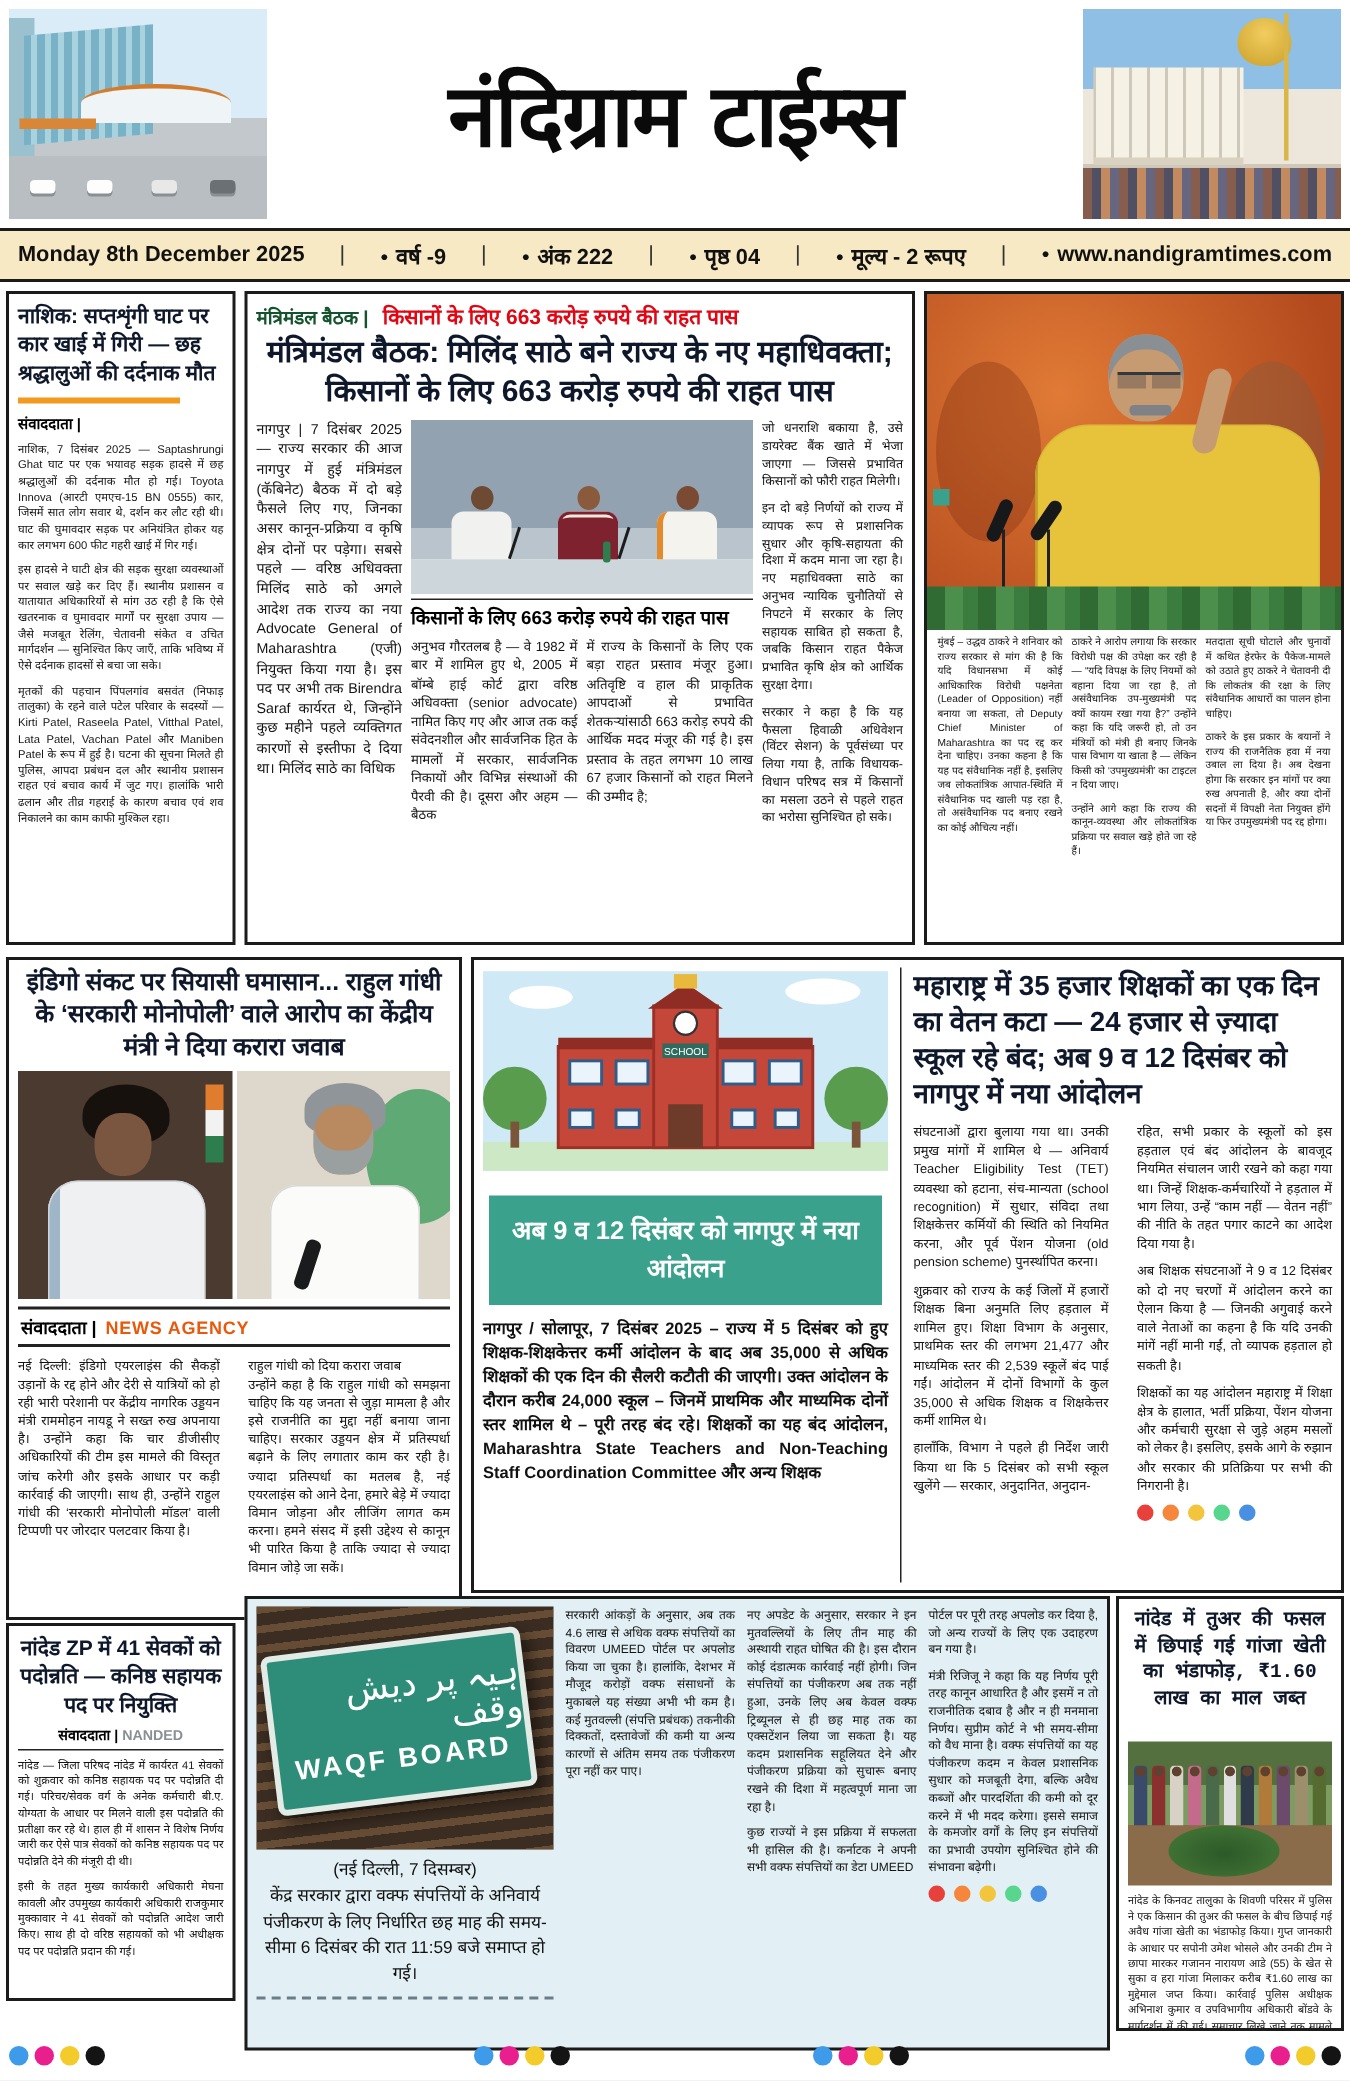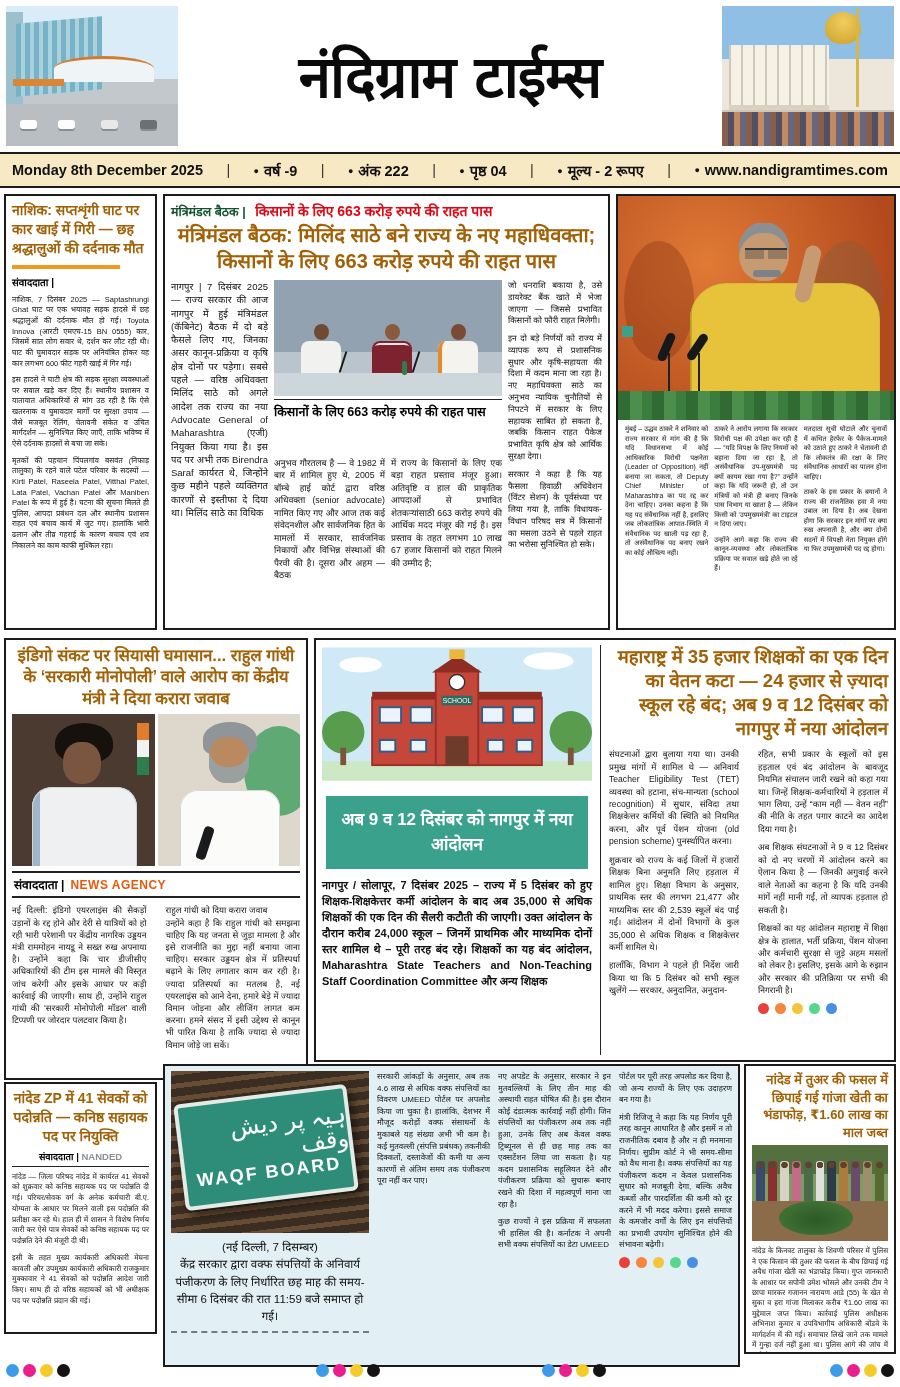--- a/index.html
+++ b/index.html
@@ -42,21 +42,21 @@
   .box { position:absolute; border:2px solid #1b1b1b; background:#fff; overflow:hidden; padding:5px 6px; }
   #artA { left:4px;  top:194px;  width:153px; height:436px; }
   #artB { left:163px; top:194px; width:447px; height:436px; }
   #artC { left:616px; top:194px; width:280px; height:436px; padding:0; }
   #artD { left:4px;  top:638px;  width:304px; height:442px; }
   #artE { left:314px; top:638px; width:582px; height:424px; }
   #artF { left:4px;  top:1082px; width:153px; height:252px; }
   #artG { left:163px; top:1064px; width:577px; height:303px; background:#e2f0f5; }
   #artH { left:744px; top:1064px; width:152px; height:290px; }
 
-  .hl { font-weight:700; color:#a16207; line-height:1.3; }
+  .hl { font-weight:700; color:#0f172a; line-height:1.3; }
   .just { text-align:justify; color:#141414; }
   .cols { display:flex; gap:19px; }
   .cols > div { flex:1; }
   p { margin:0 0 6px; }
 
   
   #artA .hl { font-size:14px; line-height:1.35; }
   #artA .rule { width:108px; height:4px; background:#f2991f; margin:7px 0 6px; }
   #artA .byl { font-weight:700; font-size:10px; margin-bottom:6px; }
   #artA .just { font-size:7.5px; line-height:1.42; }
@@ -65,21 +65,21 @@
   #artB .kick { font-size:12.5px; margin-bottom:2px; }
   #artB .kick .k1 { font-weight:700; color:#14532d; }
   #artB .kick .k2 { font-weight:700; color:#e00613; font-size:14px; margin-left:6px; }
   #artB .hl { font-size:20px; text-align:center; margin:1px 0 6px; }
   #artB .bwrap { display:flex; gap:6px; }
   #artB .bc1 { width:97px; flex:none; font-size:9.5px; line-height:1.4; }
   #artB .bmid { width:228px; flex:none; }
   #artB .bc4 { flex:1; font-size:8.3px; line-height:1.42; }
   #artB .cap { font-weight:700; font-size:12.5px; border-top:1.5px solid #222; padding:3px 0 2px; margin:3px 0 3px; }
   #artB .subcols { display:flex; gap:6px; font-size:8.8px; line-height:1.42; }
-  #artB .subcols > div { flex:1;margin-top:32px; }
+  #artB .subcols > div { flex:1; }
   #photo-cabinet { position:relative; height:116px; overflow:hidden;
      background:linear-gradient(#92a2b1 0 62%, #b9c4cc 62% 80%, #d9e0e5 80%); }
   #photo-cabinet .per { position:absolute; bottom:20%; }
   #photo-cabinet .head { width:15px; height:16px; border-radius:50%; margin:0 auto 1px; }
   #photo-cabinet .torso { width:40px; height:32px; border-radius:8px 8px 0 0; }
   #photo-cabinet .pL { left:12%; } #photo-cabinet .pL .head{background:#6e4a33;} #photo-cabinet .pL .torso{background:#f1f1ef;}
   #photo-cabinet .pC { left:43%; } #photo-cabinet .pC .head{background:#8a5a3c;} #photo-cabinet .pC .torso{background:#7e2230; box-shadow:inset 0 0 0 2px #7e2230, inset 0 10px 0 -6px #f1e9dd;}
   #photo-cabinet .pR { left:72%; } #photo-cabinet .pR .head{background:#7a4a33;} #photo-cabinet .pR .torso{background:#f5f3ee; box-shadow:inset 8px 0 0 -4px #e58a2a;}
   #photo-cabinet .table { position:absolute; bottom:0; width:100%; height:20%; background:#cdd6da; }
   #photo-cabinet .bottle { position:absolute; bottom:18%; left:56%; width:5px; height:14px; background:#2f7d4e; border-radius:2px; }
@@ -136,21 +136,21 @@
   #artD .just { font-size:8.6px; line-height:1.42; }
 
   
   #artE .ewrap { display:flex; height:100%; }
   #artE .eleft { width:278px; flex:none; padding-right:8px; }
   #artE .eright { flex:1; border-left:1.5px solid #222; padding-left:8px; display:flex; flex-direction:column; }
   #illus-school { height:138px; }
   .teal-band { background:#3aa18d; color:#fff; font-weight:700; font-size:17px; text-align:center;
      line-height:1.45; padding:12px 8px; margin:9px 4px 9px; }
   #artE .c1txt { font-size:11px; font-weight:700; line-height:1.45; text-align:justify; color:#111; }
-  #artE .hl { font-size:18.5px; text-align:right; margin-bottom:7px; }
+  #artE .hl { font-size:18.5px; text-align:left; margin-bottom:7px; }
   #artE .cols { flex:1; }
   #artE .just { font-size:8.6px; line-height:1.45; }
   .enddots { display:flex; gap:6px; margin-top:3px; }
   .enddots i { width:11px; height:11px; border-radius:50%; display:block; }
   .ed1{background:#e8413c;} .ed2{background:#f5863c;} .ed3{background:#f3c53d;} .ed4{background:#58d68d;} .ed5{background:#4a90e2;}
 
   
   #artF .hl { font-size:14px; text-align:center; line-height:1.35; margin-bottom:4px; }
   #artF .byline { text-align:center; font-weight:700; font-size:9.5px; border-bottom:1.5px solid #222; padding-bottom:3px; margin-bottom:5px; }
   #artF .byline .agency { color:#8a8f94; }
@@ -168,21 +168,21 @@
   #photo-waqf .eng { color:#fff; font-weight:700; font-size:18px; letter-spacing:2px; }
   #artG .gcap { text-align:center; font-size:11.5px; line-height:1.5; padding:6px 4px 2px; color:#111; }
   #artG .gcap .loc { display:block; }
   #artG .dash { border-bottom:2px dashed #6b7d88; margin-top:4px; }
   #artG .gright { flex:1; display:flex; flex-direction:column; }
   #artG .hl { font-size:16.5px; line-height:1.3; margin-bottom:6px; }
   #artG .cols { flex:1; gap:8px; }
   #artG .just { font-size:8px; line-height:1.45; }
 
   
-  #artH .hl { font-size:13px; text-align:right; line-height:1.35; margin-bottom:4px; }
+  #artH .hl { font-size:13px; text-align:center; line-height:1.35; margin-bottom:20px;font-family:Liberation Mono, monospace; }
   #photo-ganja { position:relative; height:96px; overflow:hidden; margin-bottom:5px;
      background:linear-gradient(#55703f 0 30%, #7d9c62 30% 58%, #8a6b4a 58%); }
   #photo-ganja .crowdrow { position:absolute; top:16%; left:3%; right:3%; height:42%; display:flex; gap:3px; }
   #photo-ganja .crowdrow i { flex:1; border-radius:3px 3px 0 0; display:block;
      background-image:radial-gradient(circle at 50% 10%, #5f4130 0 3px, transparent 3.5px); }
   #photo-ganja .heap { position:absolute; bottom:6%; left:20%; width:54%; height:36%;
      background:radial-gradient(ellipse at 50% 55%, #2c5a28, #477a38); border-radius:50%; }
   #artH .just { font-size:7.2px; line-height:1.45; }
 
   

